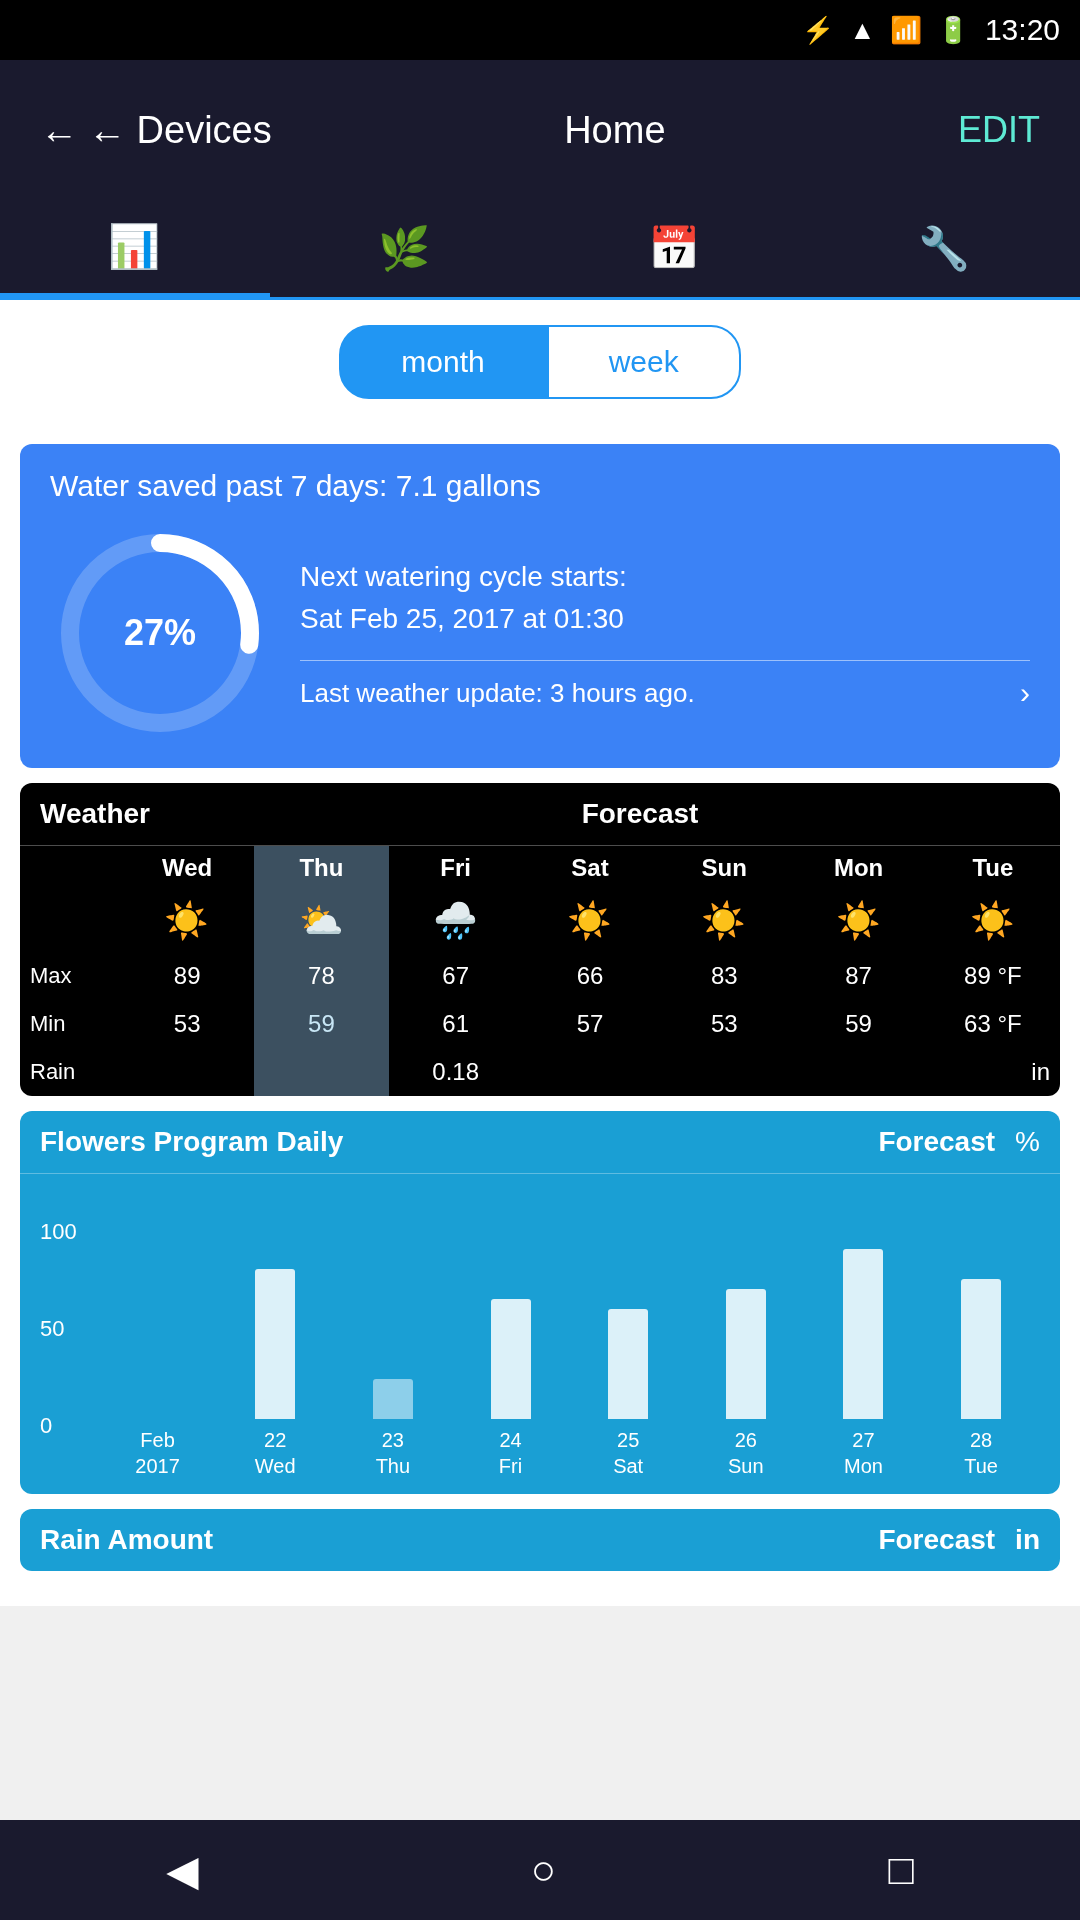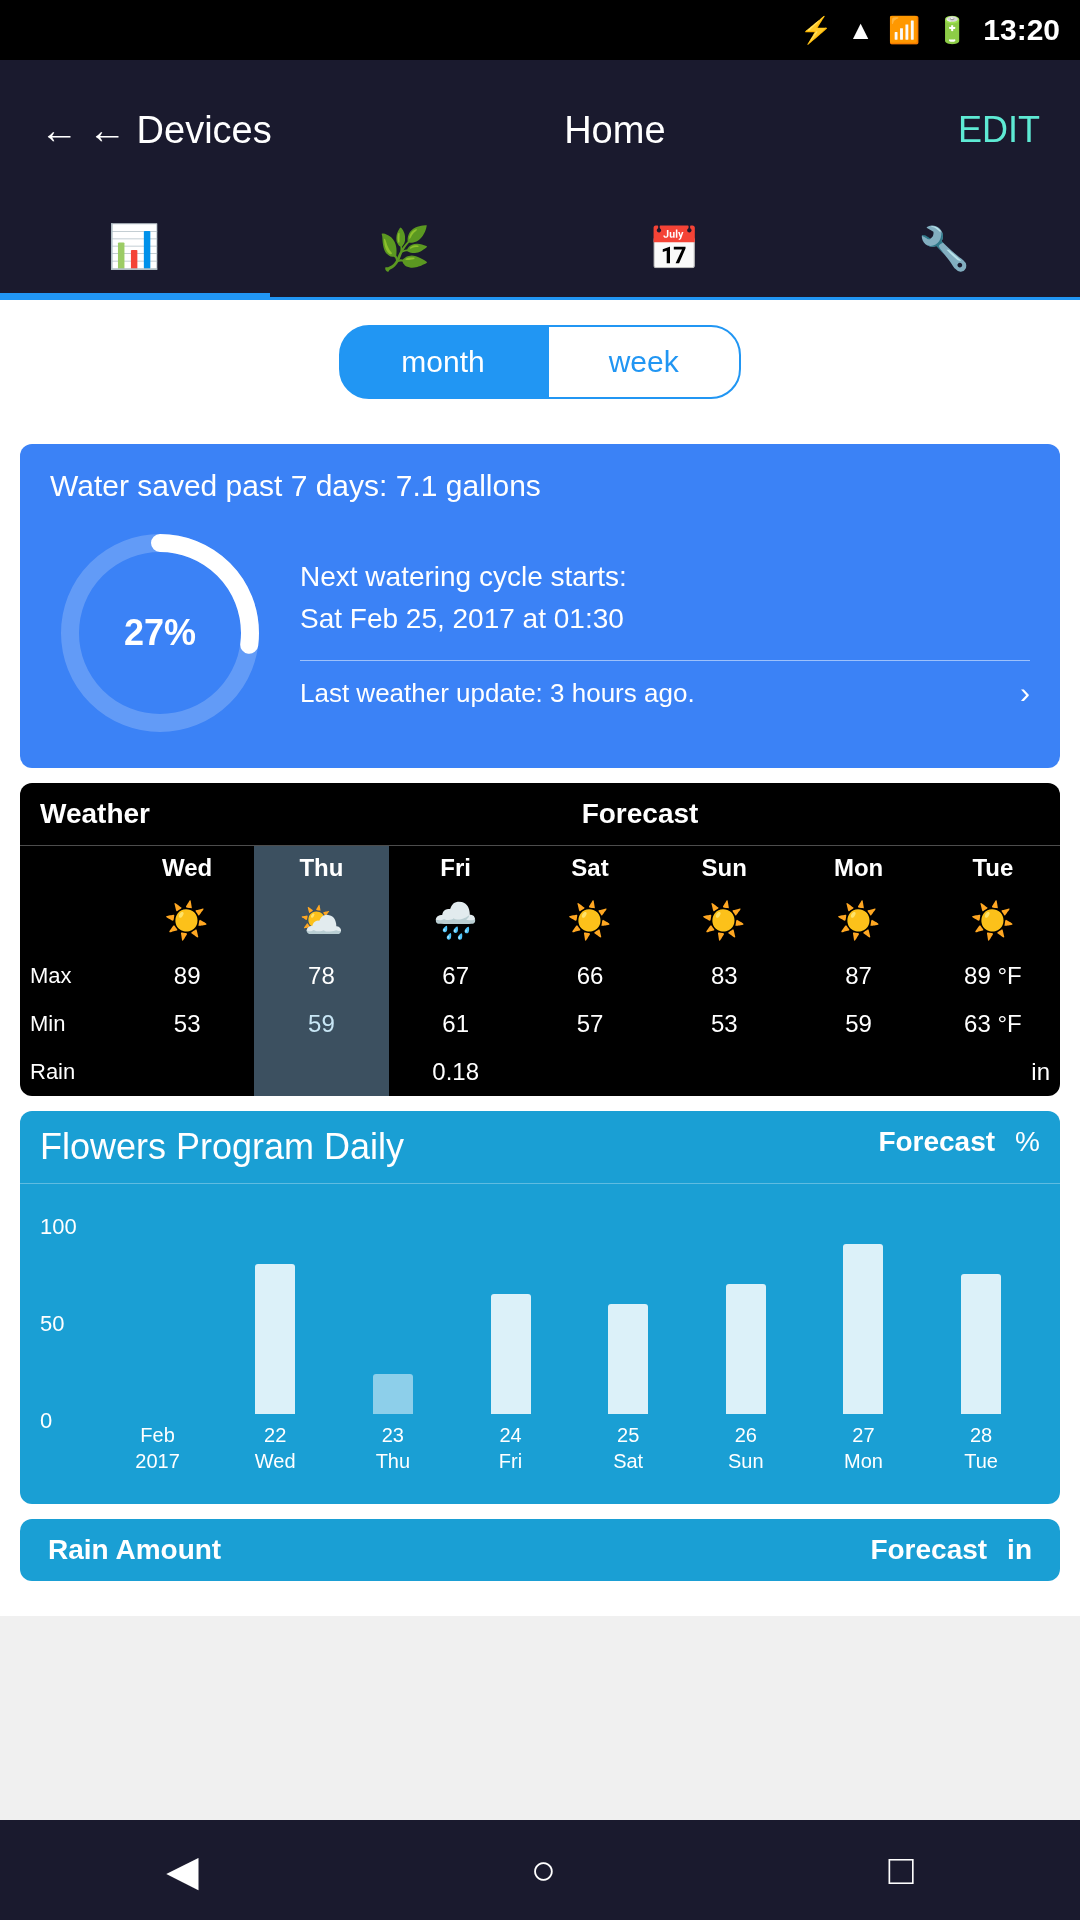--- a/index.html
+++ b/index.html
@@ -214,37 +214,37 @@
       margin-bottom: 15px;
       color: white;
       overflow: hidden;
     }
     .chart-header {
       display: flex;
       padding: 15px 20px;
       border-bottom: 1px solid rgba(255,255,255,0.3);
     }
     .chart-title {
-      font-size: 36px;
-      font-weight: normal;
+      font-size: 28px;
+      font-weight: bold;
       flex: 1;
     }
     .chart-forecast {
       font-size: 28px;
       font-weight: bold;
     }
     .chart-pct {
       font-size: 28px;
       margin-left: 20px;
     }
     .chart-body {
       padding: 15px 20px;
       display: flex;
       height: 320px;
-      align-items: center;
+      align-items: flex-end;
       gap: 12px;
     }
     .y-axis {
       display: flex;
       flex-direction: column;
       justify-content: space-between;
       height: 260px;
       margin-right: 10px;
       font-size: 22px;
       padding-bottom: 40px;
@@ -278,21 +278,21 @@
       margin-top: 8px;
       line-height: 1.3;
     }
 
     
     .rain-card {
       background: #1a9fd4;
       border-radius: 12px;
       margin-bottom: 15px;
       color: white;
-      padding: 15px 28px;
+      padding: 15px 20px;
     }
     .rain-header {
       display: flex;
       font-size: 28px;
       font-weight: bold;
     }
     .rain-title { flex: 1; }
     .rain-unit { margin-left: 20px; }
 
     
@@ -318,21 +318,21 @@
     }
   </style>
 </head>
 <body>
 
 <div class="status-bar">
   <span>⚡</span>
   <span>▲</span>
   <span>📶</span>
   <span>🔋</span>
-  <span style="font-size:30px;font-weight:bold;">13:20</span>
+  <span style="font-size:30px;font-weight:normal;">13:20</span>
 </div>
 
 <div class="header">
   <div class="header-back">
     <span>←</span>
     <span style="font-size:38px;">← Devices</span>
   </div>
   <div class="header-title">Home</div>
   <div class="header-edit">EDIT</div>
 </div>

